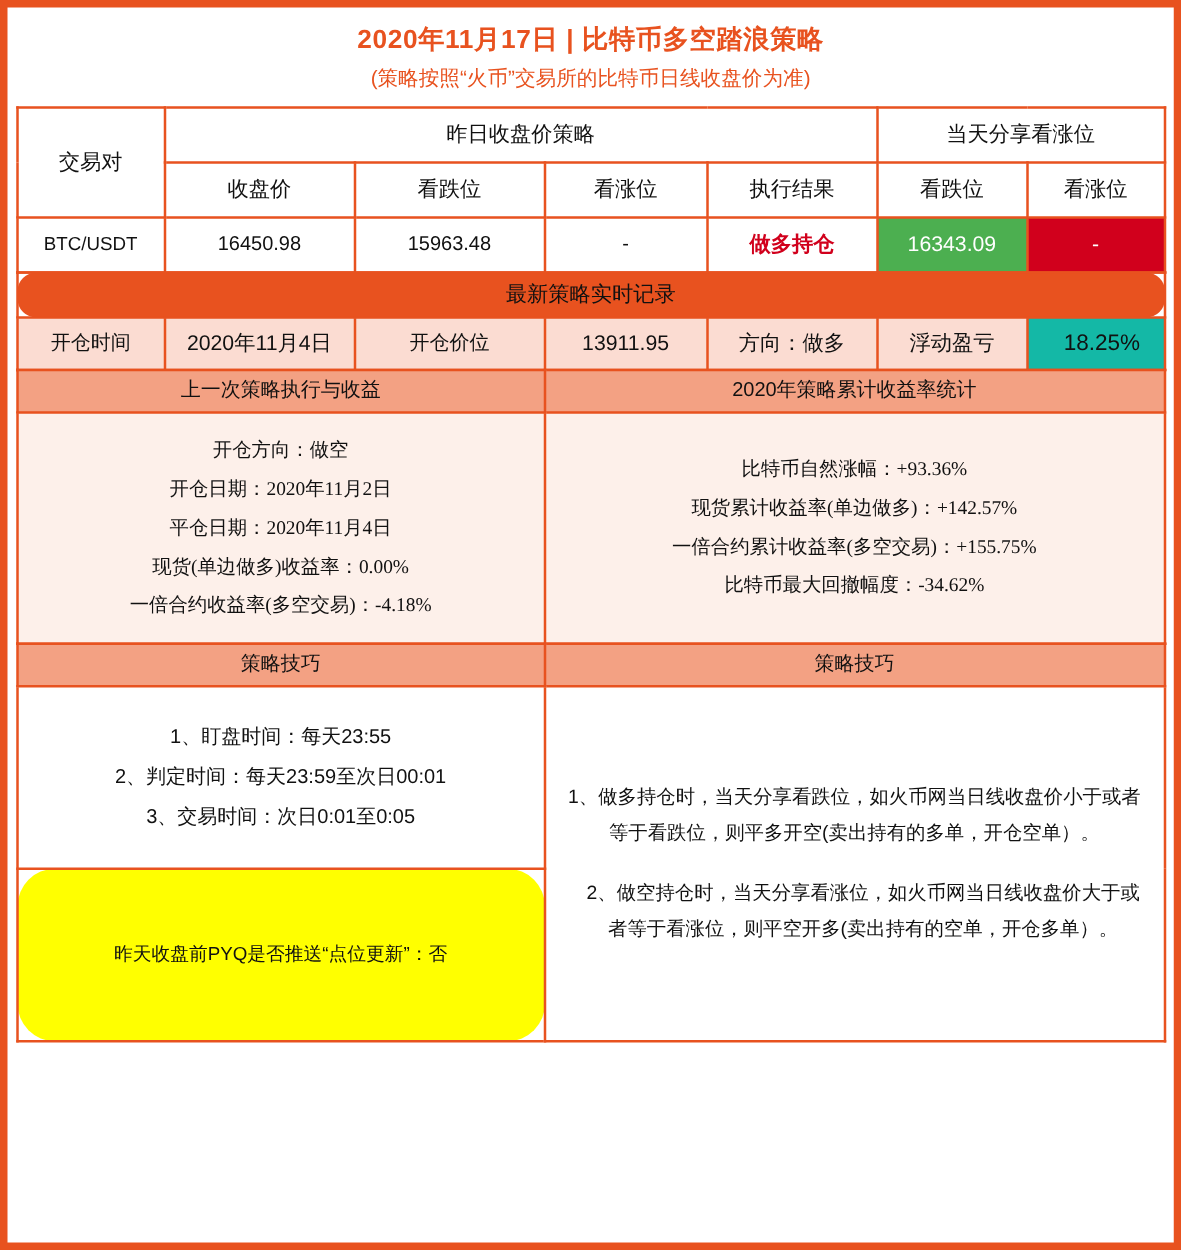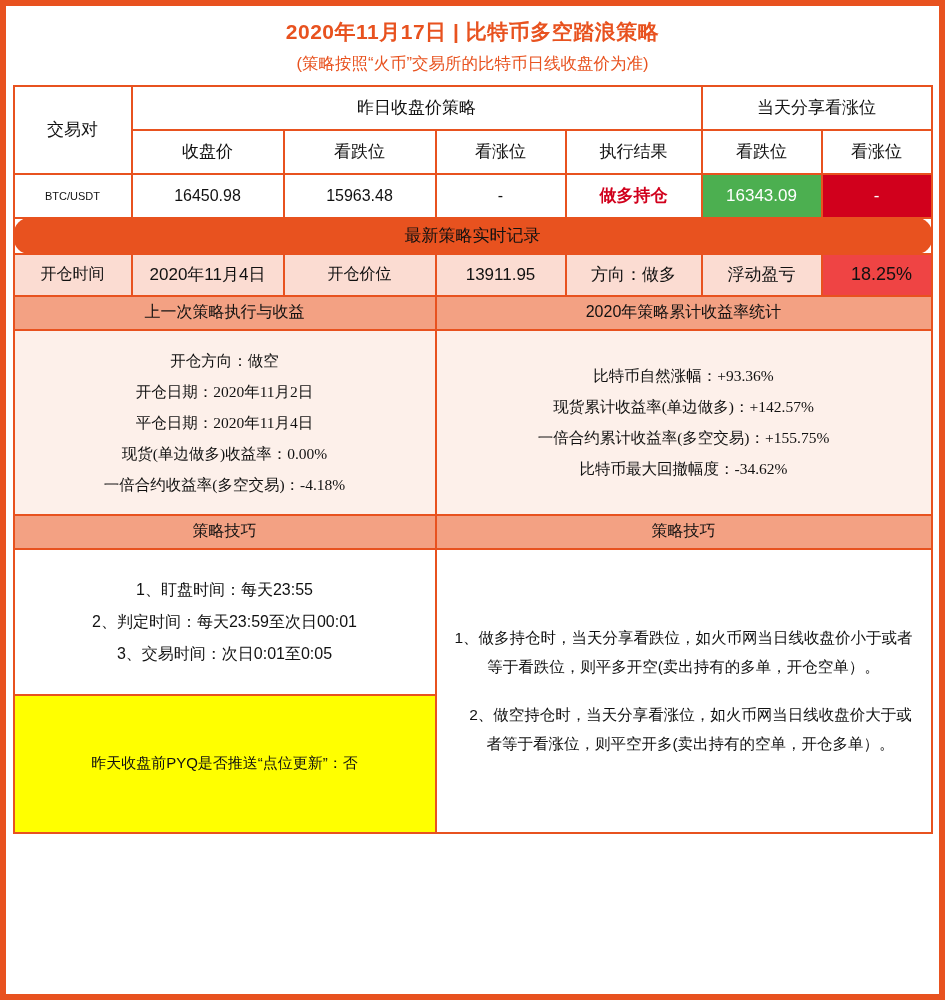--- a/index.html
+++ b/index.html
@@ -59,21 +59,21 @@
     border: 2px solid #e8521f;
     text-align: center;
     vertical-align: middle;
     font-weight: normal;
     color: #111;
   }
 
   
   .t1 td, .t1 th { height: 40px; font-size: 17px; }
   .t1 .hdr { font-size: 17px; color: #111; }
-  .t1 .pair-cell { font-size: 11px; }
+  .t1 .pair-cell { font-size: 15px; }
   .t1 .val { font-size: 16px; }
   .t1 .exec { color: #d1001c; font-weight: bold; font-size: 17px; }
   .green-cell {
     background: #4caf50;
     color: #ffffff !important;
     font-weight: bold;
     font-size: 19px;
   }
   .red-cell {
     background: #d1001c;
@@ -106,21 +106,21 @@
   .pink-label {
     background: #fbdcd2;
     font-weight: bold;
     color: #c0392b;
     font-size: 16px;
   }
   .profit {
     color: #e8521f;
     font-weight: bold;
     font-size: 18px;
-    background: #ef4444;
+    background: #14b8a6;
     padding-left: 11px;
   }
 
   
   .info-cell {
     background: #fdf0ea;
     padding: 14px 10px;
     font-size: 15.5px;
     line-height: 2.0;
     color: #333;
@@ -149,20 +149,21 @@
     text-align: left;
     vertical-align: top;
   }
   .yellow-cell {
     background: #ffff00;
     font-weight: bold;
     font-size: 15px;
     color: #111;
     padding: 18px 3px;
     text-align: center;
+    border-radius: 30px;
   }
 
   
   .note-cell {
     background: #ffffff;
     color: #e8521f;
     font-size: 15.5px;
     line-height: 1.8;
     text-align: left;
     padding: 10px 10px 12px 10px;

